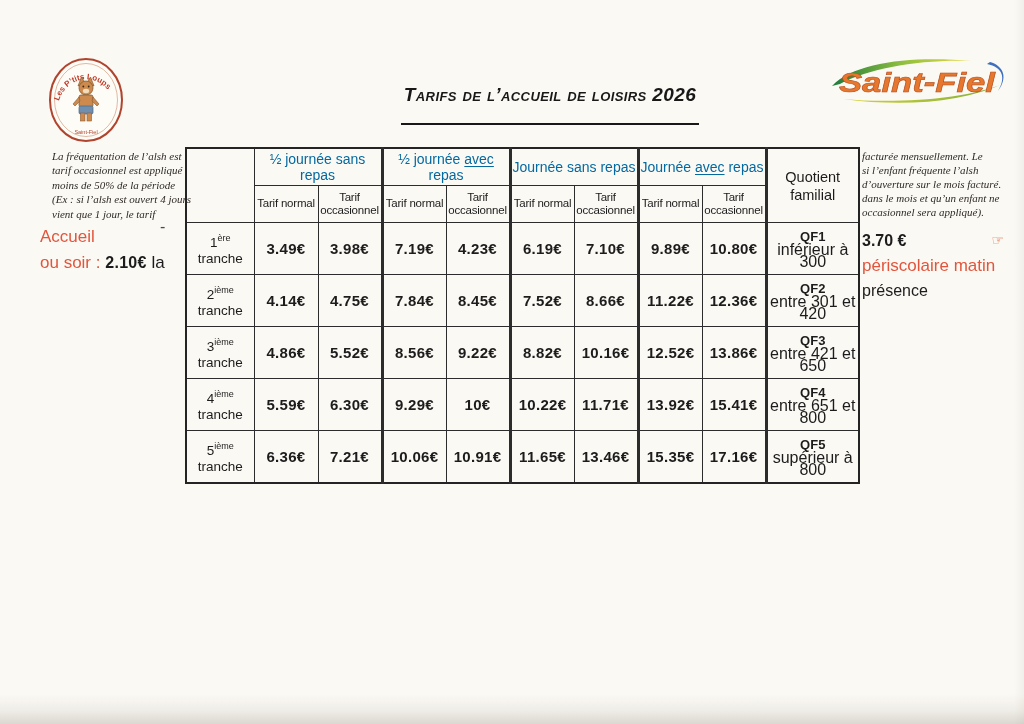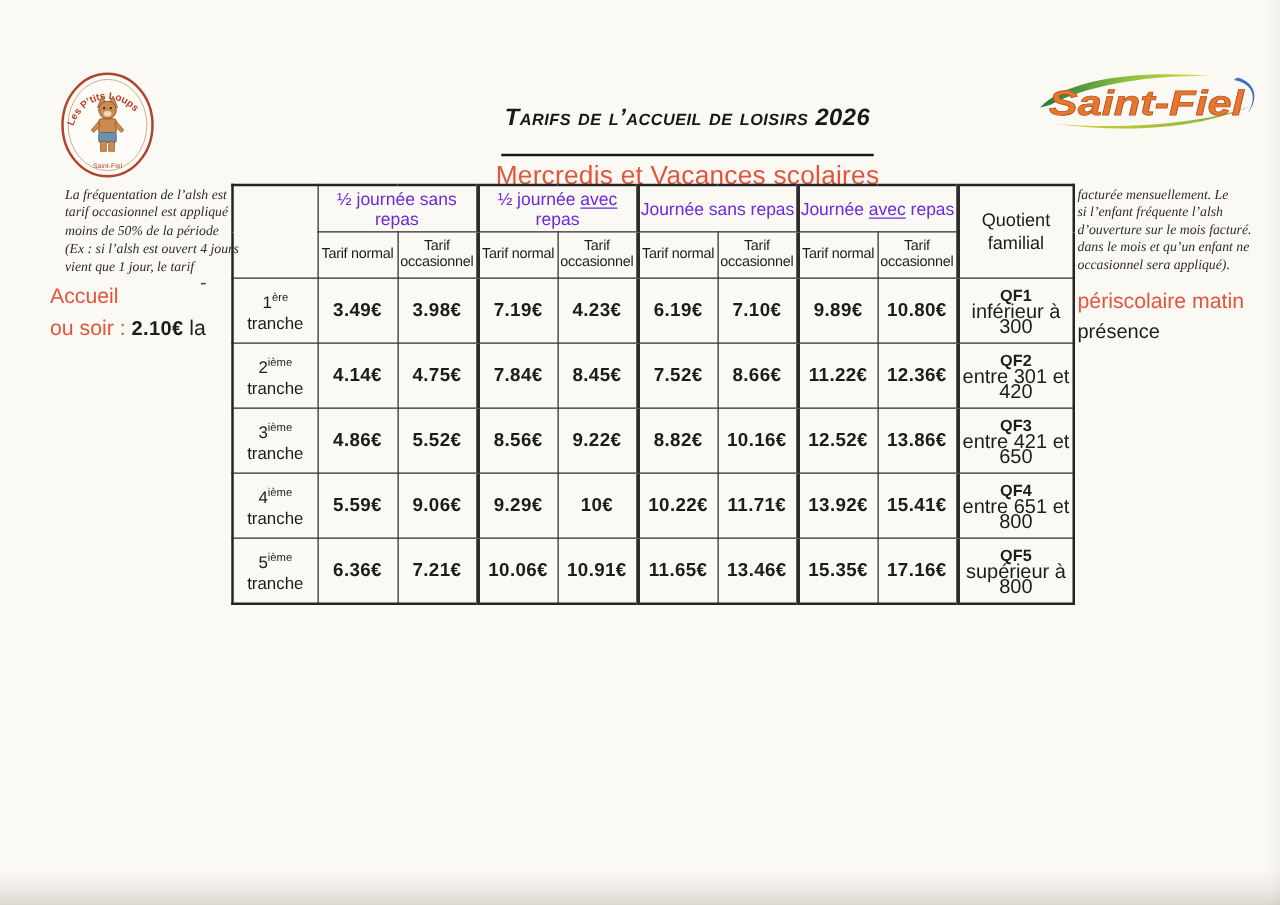--- a/index.html
+++ b/index.html
@@ -48,21 +48,21 @@
 
   
   table.tariff{
     position:absolute; left:185px; top:147px; border-collapse:collapse; table-layout:fixed;
     border:2.5px solid #242424; font-family:"Liberation Sans",sans-serif;
   }
   .c-label{width:68px;} .c-price{width:64px;} .c-qf{width:93px;}
   table.tariff td{ border:1.5px solid #2c2c2c; text-align:center; vertical-align:middle; padding:0 1px; }
   .gsep{ border-left-width:3px !important; }
   .r-group td{ height:36px; }
-  .group{ color:#6d28d9; font-size:14px; line-height:16px; }
+  .group{ color:#0369a1; font-size:14px; line-height:16px; }
   .nowrap{ white-space:nowrap; }
   .u{ text-decoration:underline; text-underline-offset:2px; }
   .r-sub td{ height:36px; font-size:11.5px; line-height:13.5px; letter-spacing:-0.2px; }
   .r-data td{ height:51px; }
   .price{ font-size:15px; font-weight:bold; letter-spacing:0.3px; }
   .rlabel{ font-size:13.5px; line-height:16px; }
   .rlabel sup{ font-size:9px; }
   .qf-head{ font-size:14.5px; line-height:18px; }
   .qf-code{ font-size:13px; font-weight:bold; }
   .qf-range{ font-size:16px; line-height:12.5px; }
@@ -113,21 +113,20 @@
       </linearGradient>
     </defs>
     <path d="M5,30 C28,6 85,0 145,5 C95,3 42,12 13,28 Z" fill="url(#swG)"></path>
     <path d="M16,43 C75,51 135,47 178,27 C142,43 70,48 16,43 Z" fill="url(#swG2)"></path>
     <path d="M163,6 C177,10 181,22 171,35 C179,22 176,11 160,8 Z" fill="#3f6fbf"></path>
     <text x="12" y="36" font-family="Liberation Sans, sans-serif" font-size="28" font-weight="bold" font-style="italic" fill="#e8772e" stroke="#b44d1e" stroke-width="0.6" textLength="156" lengthAdjust="spacingAndGlyphs">Saint-Fiel</text>
   </svg>
 
   <div class="title-wrap">
     <div class="doc-title">Tarifs de l’accueil de loisirs 2026</div>
-    <div class="doc-subtitle">Mercredis et Vacances scolaires</div>
   </div>
 
   <div class="note note-left">
     <div>La fréquentation de l’alsh est</div>
     <div>tarif occasionnel est appliqué</div>
     <div>moins de 50% de la période</div>
     <div>(Ex : si l’alsh est ouvert 4 jours</div>
     <div>vient que 1 jour, le tarif</div>
   </div>
 
@@ -142,20 +141,24 @@
 
   <div class="note note-right">
     <div>facturée mensuellement. Le</div>
     <div>si l’enfant fréquente l’alsh</div>
     <div>d’ouverture sur le mois facturé.</div>
     <div>dans le mois et qu’un enfant ne</div>
     <div>occasionnel sera appliqué).</div>
   </div>
 
   <div class="hl-right">
+    <div class="rh-row">
+      <span class="rh-price">3.70 €</span>
+      <span class="pointer">☞</span>
+    </div>
     <div>périscolaire matin</div>
     <div class="rh-presence">présence</div>
   </div>
 
   <table class="tariff">
     <colgroup>
       <col class="c-label">
         <col class="c-price">
         <col class="c-price">
         <col class="c-price">
@@ -250,21 +253,21 @@
         <div class="qf-range">entre 421 et 650</div>
       </td>
     </tr>
 
     <tr class="r-data">
       <td class="rlabel">
         <span>4</span><sup>ième</sup><br>
         <span>tranche</span>
       </td>
       <td class="price">5.59€</td>
-      <td class="price">9.06€</td>
+      <td class="price">6.30€</td>
       <td class="price gsep">9.29€</td>
       <td class="price">10€</td>
       <td class="price gsep">10.22€</td>
       <td class="price">11.71€</td>
       <td class="price gsep">13.92€</td>
       <td class="price">15.41€</td>
       <td class="gsep">
         <div class="qf-code">QF4</div>
         <div class="qf-range">entre 651 et 800</div>
       </td>

